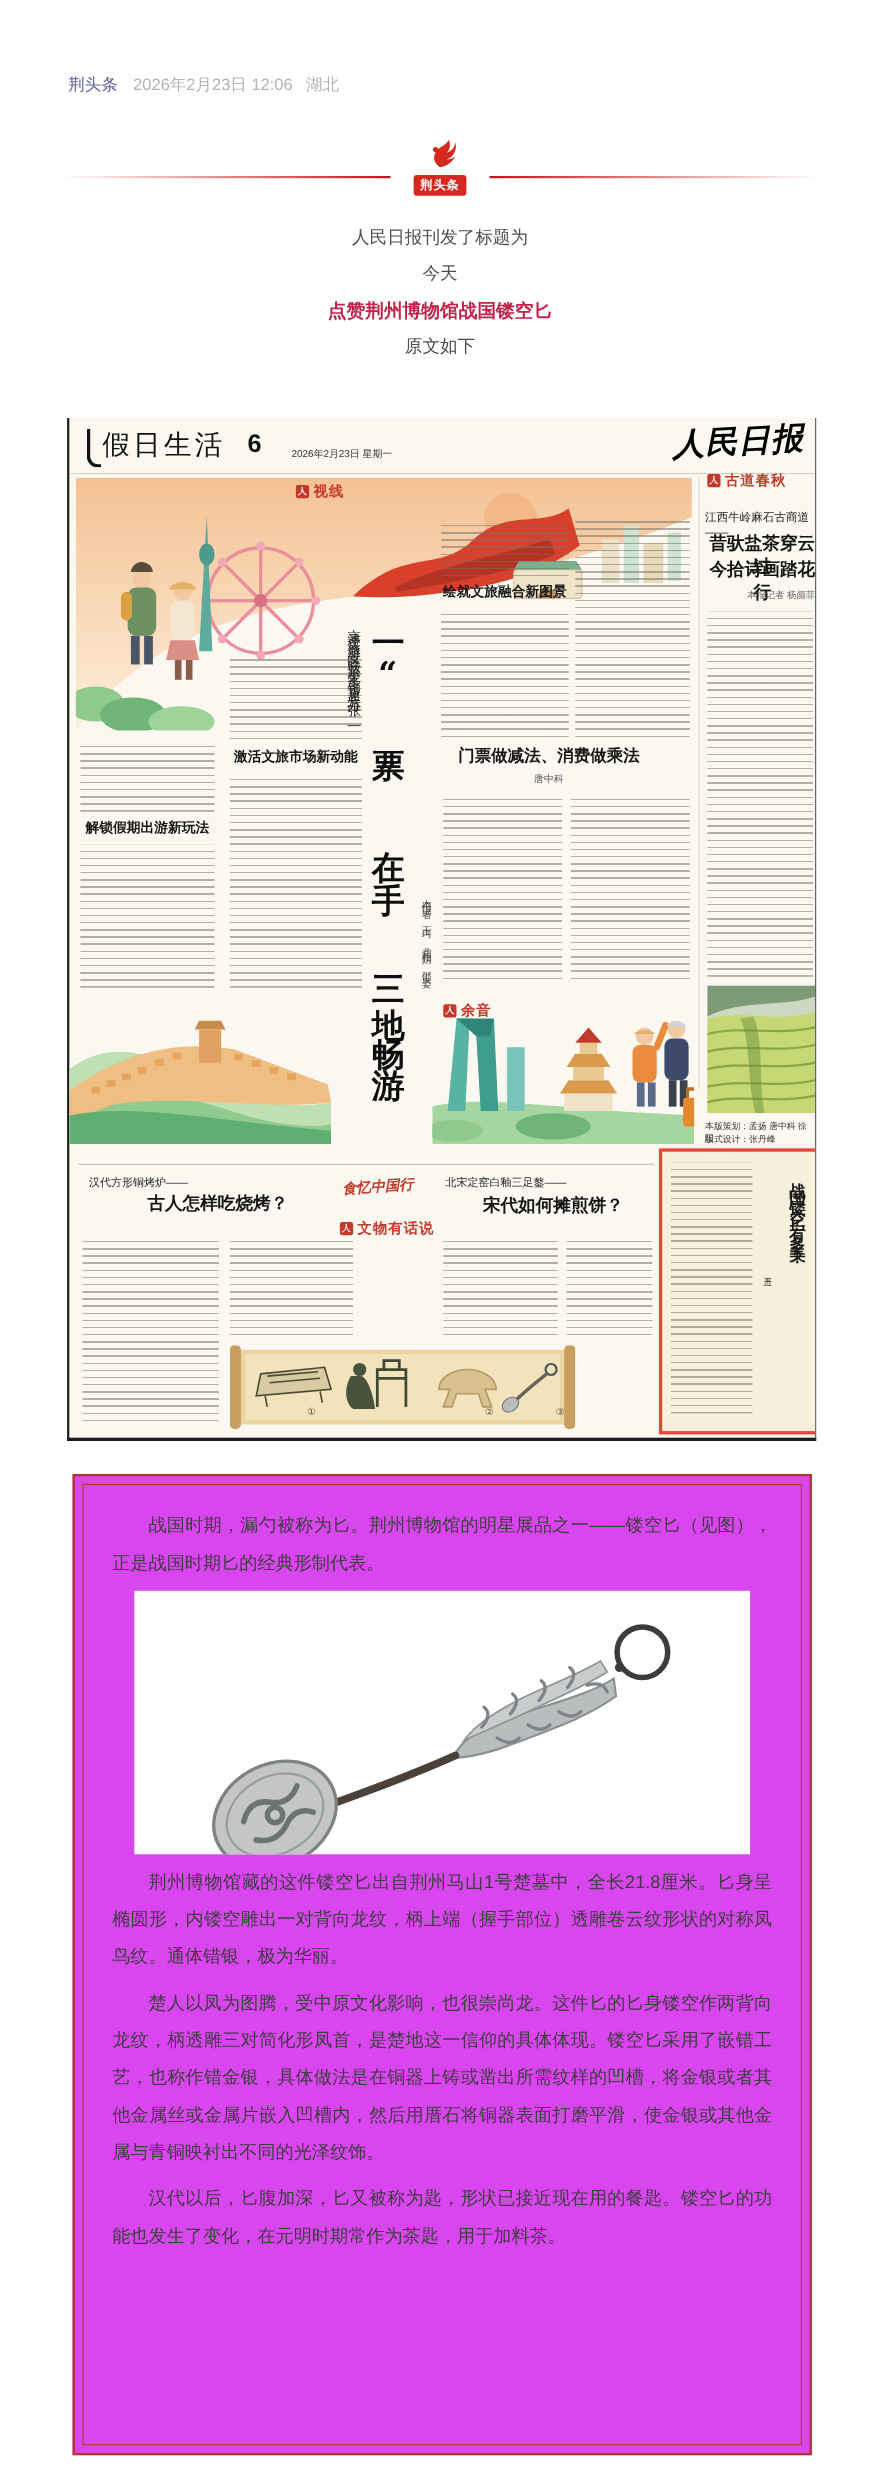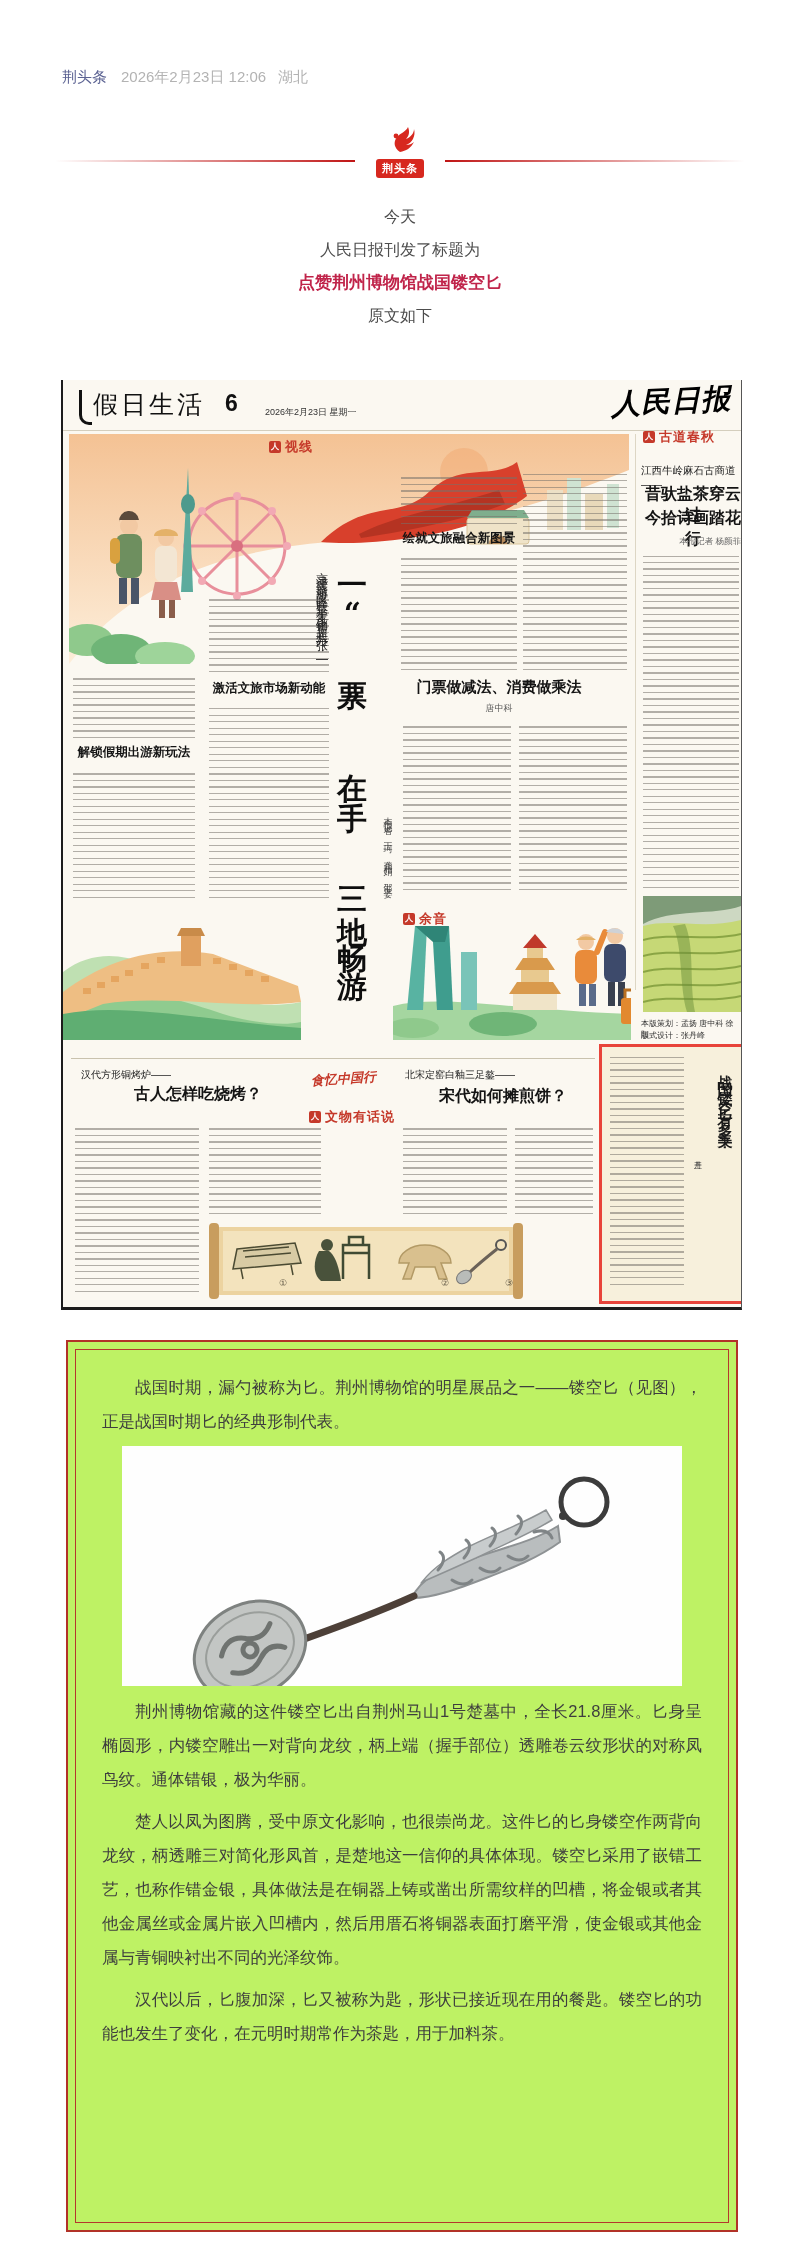--- a/index.html
+++ b/index.html
@@ -36,21 +36,21 @@
   .lbl i{display:inline-block;width:12px;height:12px;background:#c5392a;border-radius:2px;position:static;
          color:#fff;font-style:normal;font-size:8px;line-height:12px;text-align:center;font-weight:bold;}
   .lbl b{position:static;color:#c5392a;font-size:13px;letter-spacing:1px;}
   .xhead{font-family:"DejaVu Serif",serif;font-weight:bold;color:#141414;text-align:center;}
   .vtext{writing-mode:vertical-rl;text-orientation:upright;}
   .npredbox{left:536px;top:664px;width:140px;height:254px;border:3px solid #e8443a;background:#f7f0dc;}
   .photo-terrace{left:580px;top:516px;width:98px;height:116px;}
   .scrollart{left:146px;top:843px;width:314px;height:76px;}
   .scrollnum{font-size:9px;color:#5a5240;}
   
-  .xbox{position:absolute;left:66px;top:1340px;width:668px;height:888px;border:2px solid #b23228;background:#bef264;}
+  .xbox{position:absolute;left:66px;top:1340px;width:668px;height:888px;border:2px solid #b23228;background:#d946ef;}
   .xin{position:absolute;left:7px;top:7px;right:7px;bottom:7px;border:1px solid #b5372c;padding:12px 26px;overflow:hidden;}
   .xin p{margin:8px 0;font-size:16.5px;line-height:34px;color:#3e3e3e;text-align:justify;text-indent:2em;}
   .aphoto{width:560px;height:240px;margin:6px auto;}
 </style>
 </head>
 <body>
 
 <div class="page">
 
 
@@ -62,22 +62,22 @@
   <div class="dl r"></div>
   <div class="logo">
     <svg width="40" height="30" viewBox="0 0 40 30">
       <path d="M20,28 C14,24 13,18 17,13 C20,9 26,8 28,3 C30,8 29,12 26,15 C31,13 34,9 34,5 C36,12 32,19 26,21 C29,21 32,20 34,18 C31,24 26,27 20,28 Z" fill="#d7281f"></path>
       <circle cx="16" cy="12" r="2.4" fill="#d7281f"></circle>
     </svg><br>
     <span class="badge">荆头条</span>
   </div>
 
   <div class="intro">
+    <div>人民日报刊发了标题为</div>
     <div>今天</div>
-    <div>人民日报刊发了标题为</div>
     <div class="red">点赞荆州博物馆战国镂空匕</div>
     <div>原文如下</div>
   </div>
 
   <div class="np">
 
     <div class="np-bracket"></div>
     <div class="np-sec">假日生活</div>
     <div class="np-no">6</div>
     <div class="np-date">2026年2月23日 星期一</div>

